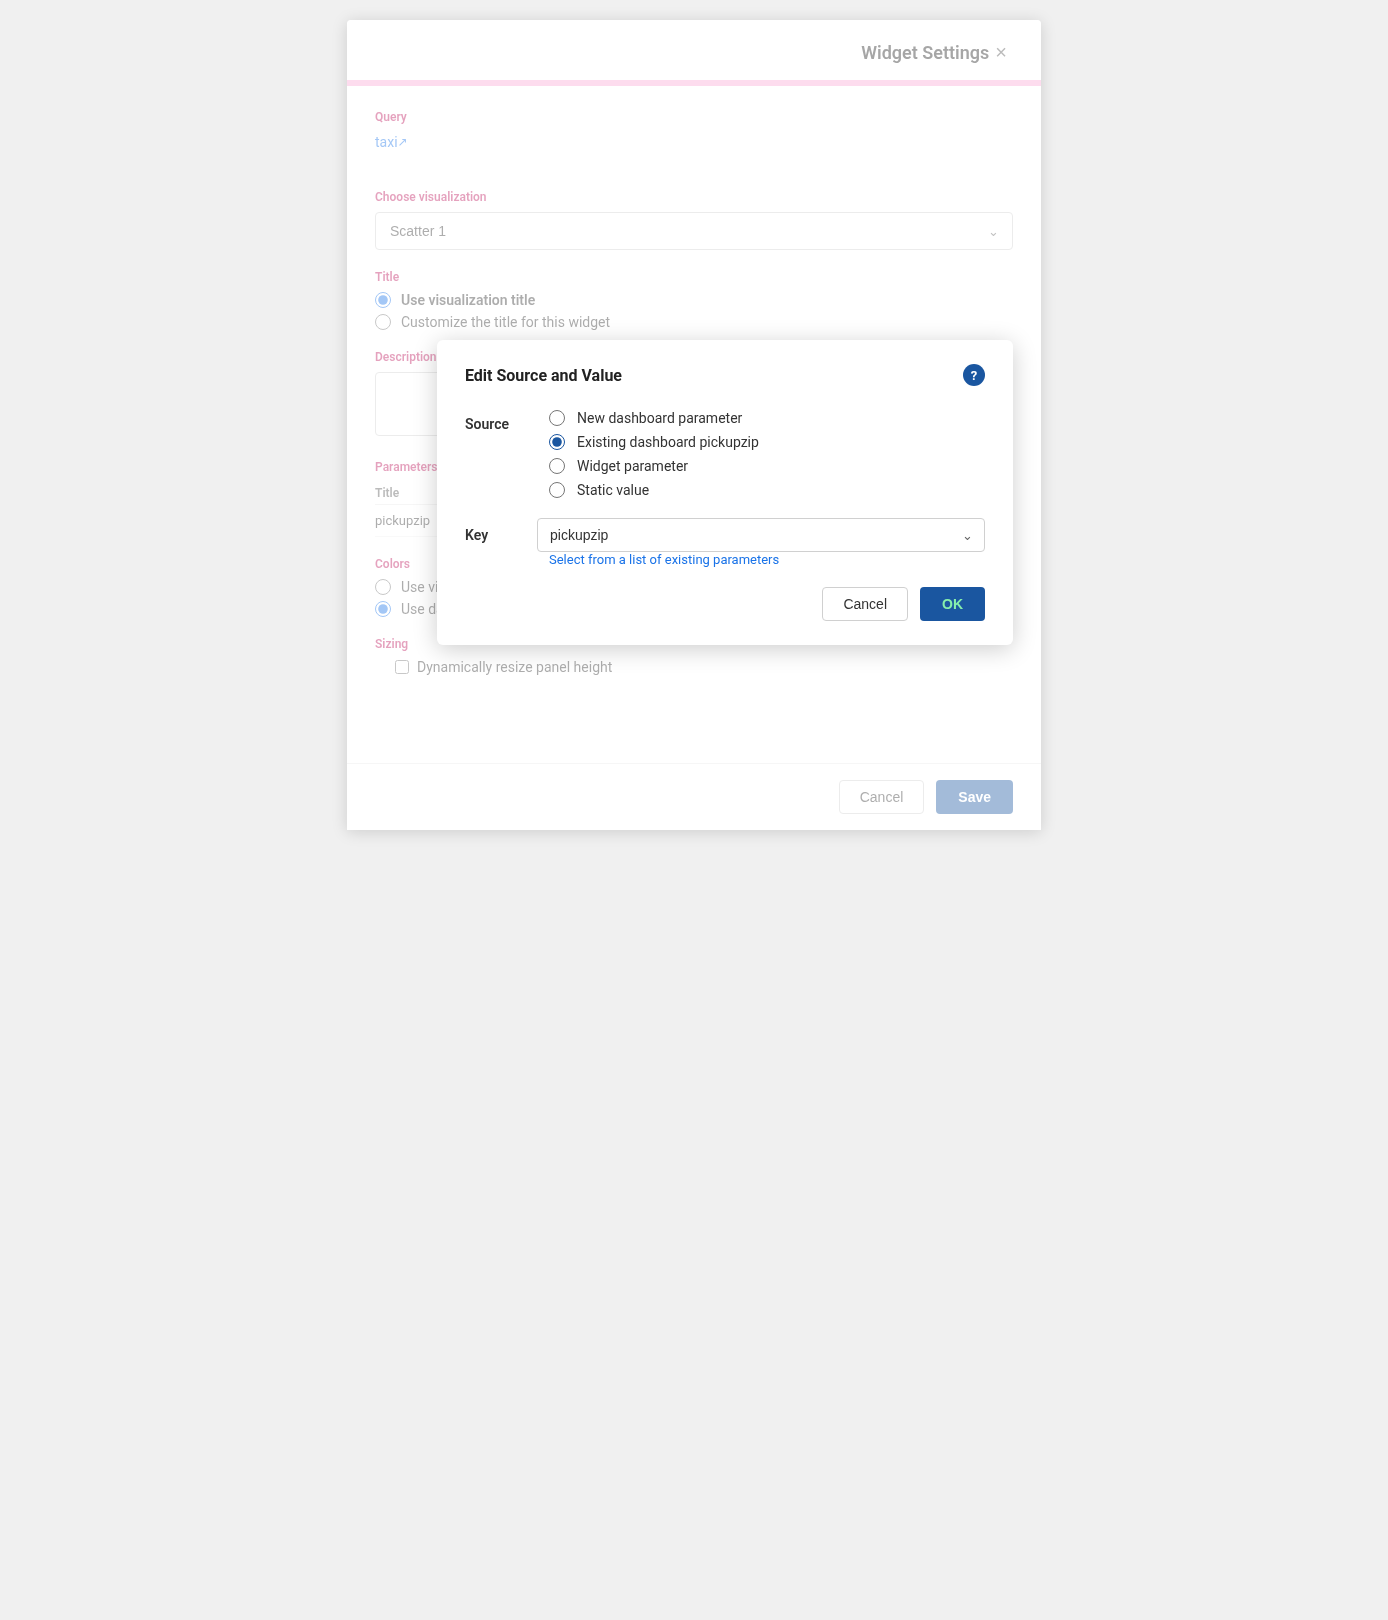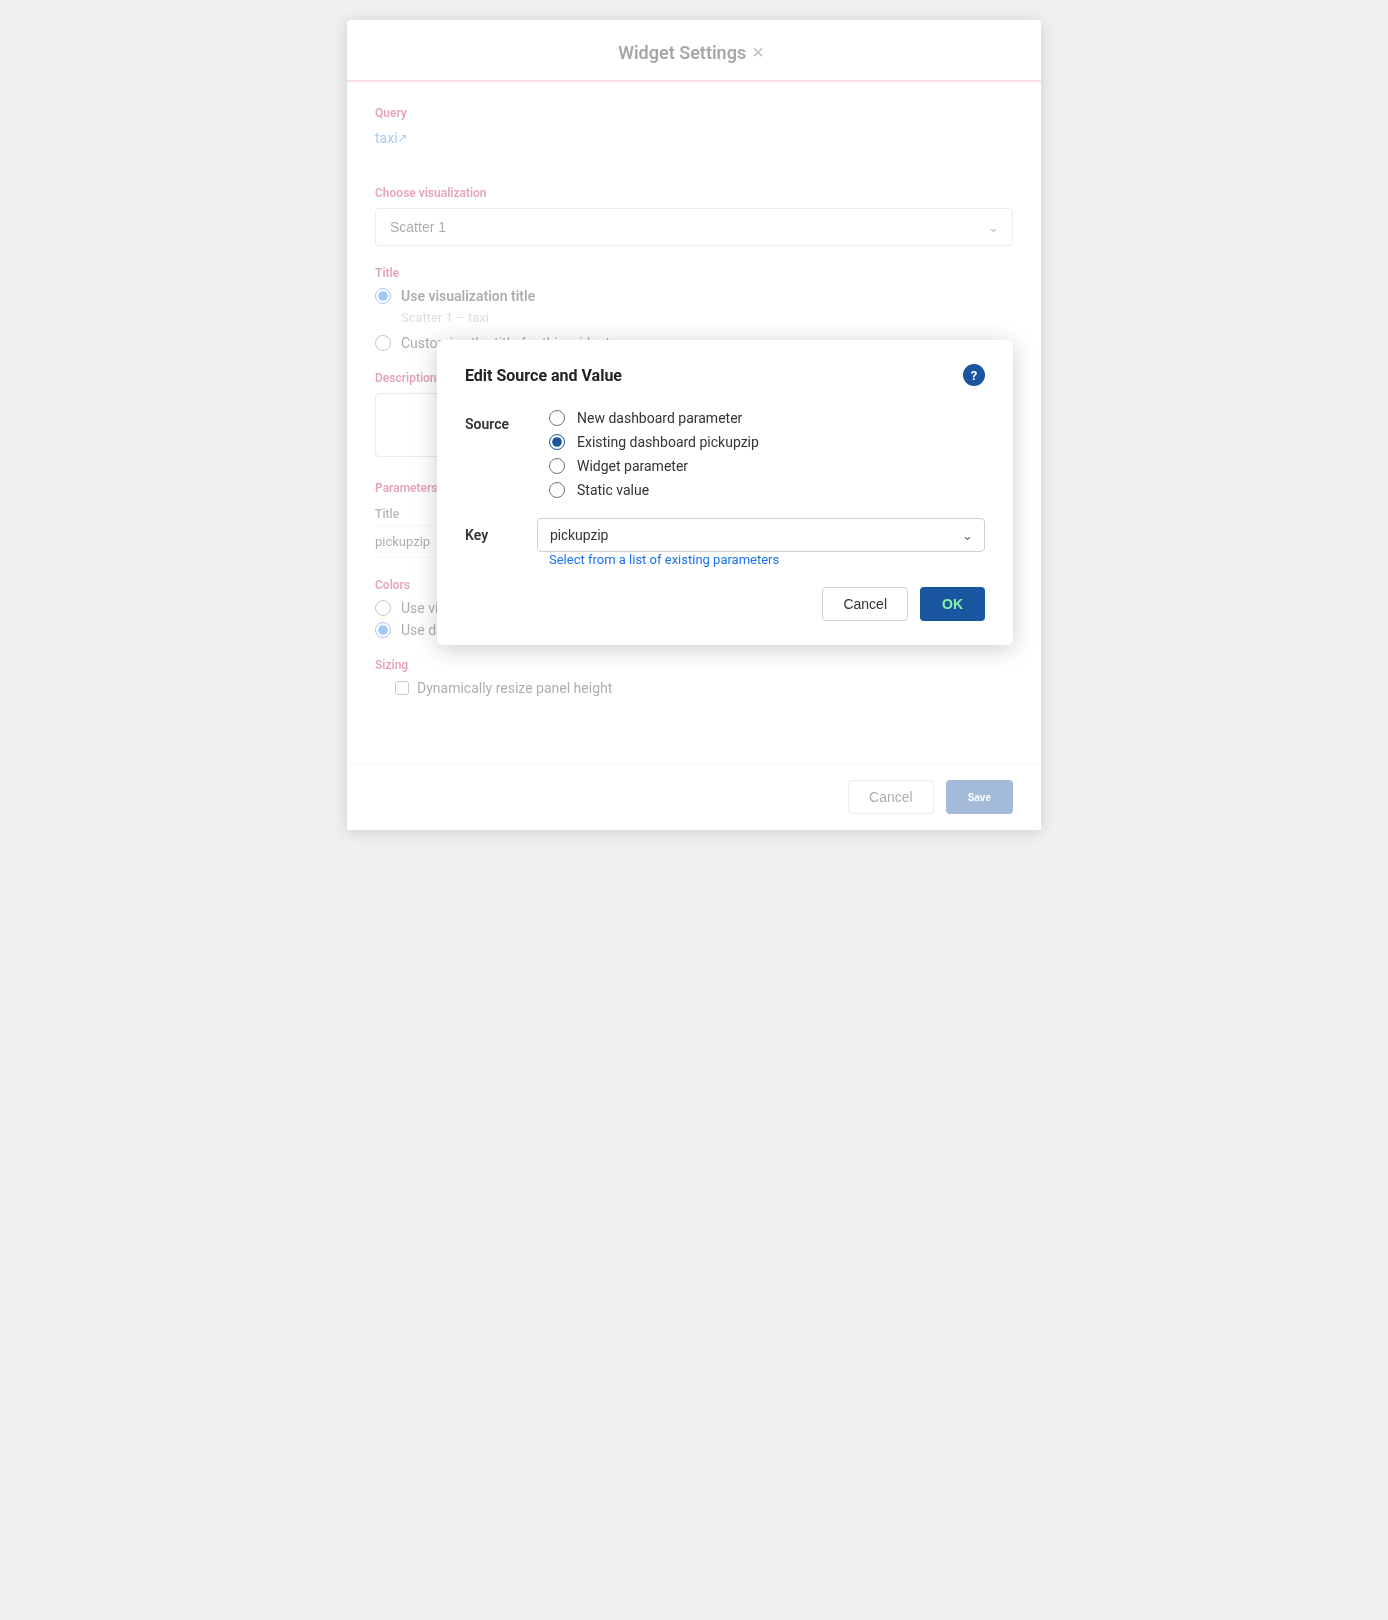--- a/index.html
+++ b/index.html
@@ -16,24 +16,24 @@
       width: 694px;
       min-height: 810px;
       border-radius: 4px;
       box-shadow: 0 2px 16px rgba(0,0,0,0.15);
       position: relative;
       padding: 0;
       margin: 20px auto;
     }
     .main-header {
       display: flex;
-      justify-content: center;
+      justify-content: flex-end;
       align-items: center;
       padding: 20px 28px 16px 28px;
-      border-bottom: 2px solid #f9a8d4;
+      border-bottom: 6px solid #f9a8d4;
     }
     .main-title {
       font-size: 18px;
       font-weight: 600;
       color: #222;
     }
     .close-btn {
       background: none;
       border: none;
       cursor: pointer;
@@ -189,21 +189,21 @@
       background: #fff;
       font-size: 14px;
       color: #333;
       cursor: pointer;
     }
     .btn-save {
       padding: 8px 22px;
       border: none;
       border-radius: 4px;
       background: #1a56a0;
-      font-size: 10px;
+      font-size: 14px;
       color: #fff;
       cursor: pointer;
       font-weight: 600;
     }
     
     .overlay {
       position: absolute;
       top: 0; left: 0; right: 0; bottom: 0;
       background: rgba(255,255,255,0.6);
       border-radius: 4px;
@@ -373,21 +373,20 @@
         <span class="select-chevron">⌄</span>
       </div>
     </div>
 
     <div class="section">
       <div class="section-label">Title</div>
       <label class="radio-option">
         <input type="radio" name="title_option" checked="" style="">
         <span class="radio-label-bold">Use visualization title</span>
       </label>
-      <div class="title-preview">Scatter 1 – taxi</div>
       <label class="radio-option">
         <input type="radio" name="title_option" style="">
         <span>Customize the title for this widget</span>
       </label>
     </div>
 
     <div class="section">
       <div class="section-label">Description</div>
       <textarea class="description-textarea" style=""></textarea>
     </div>

